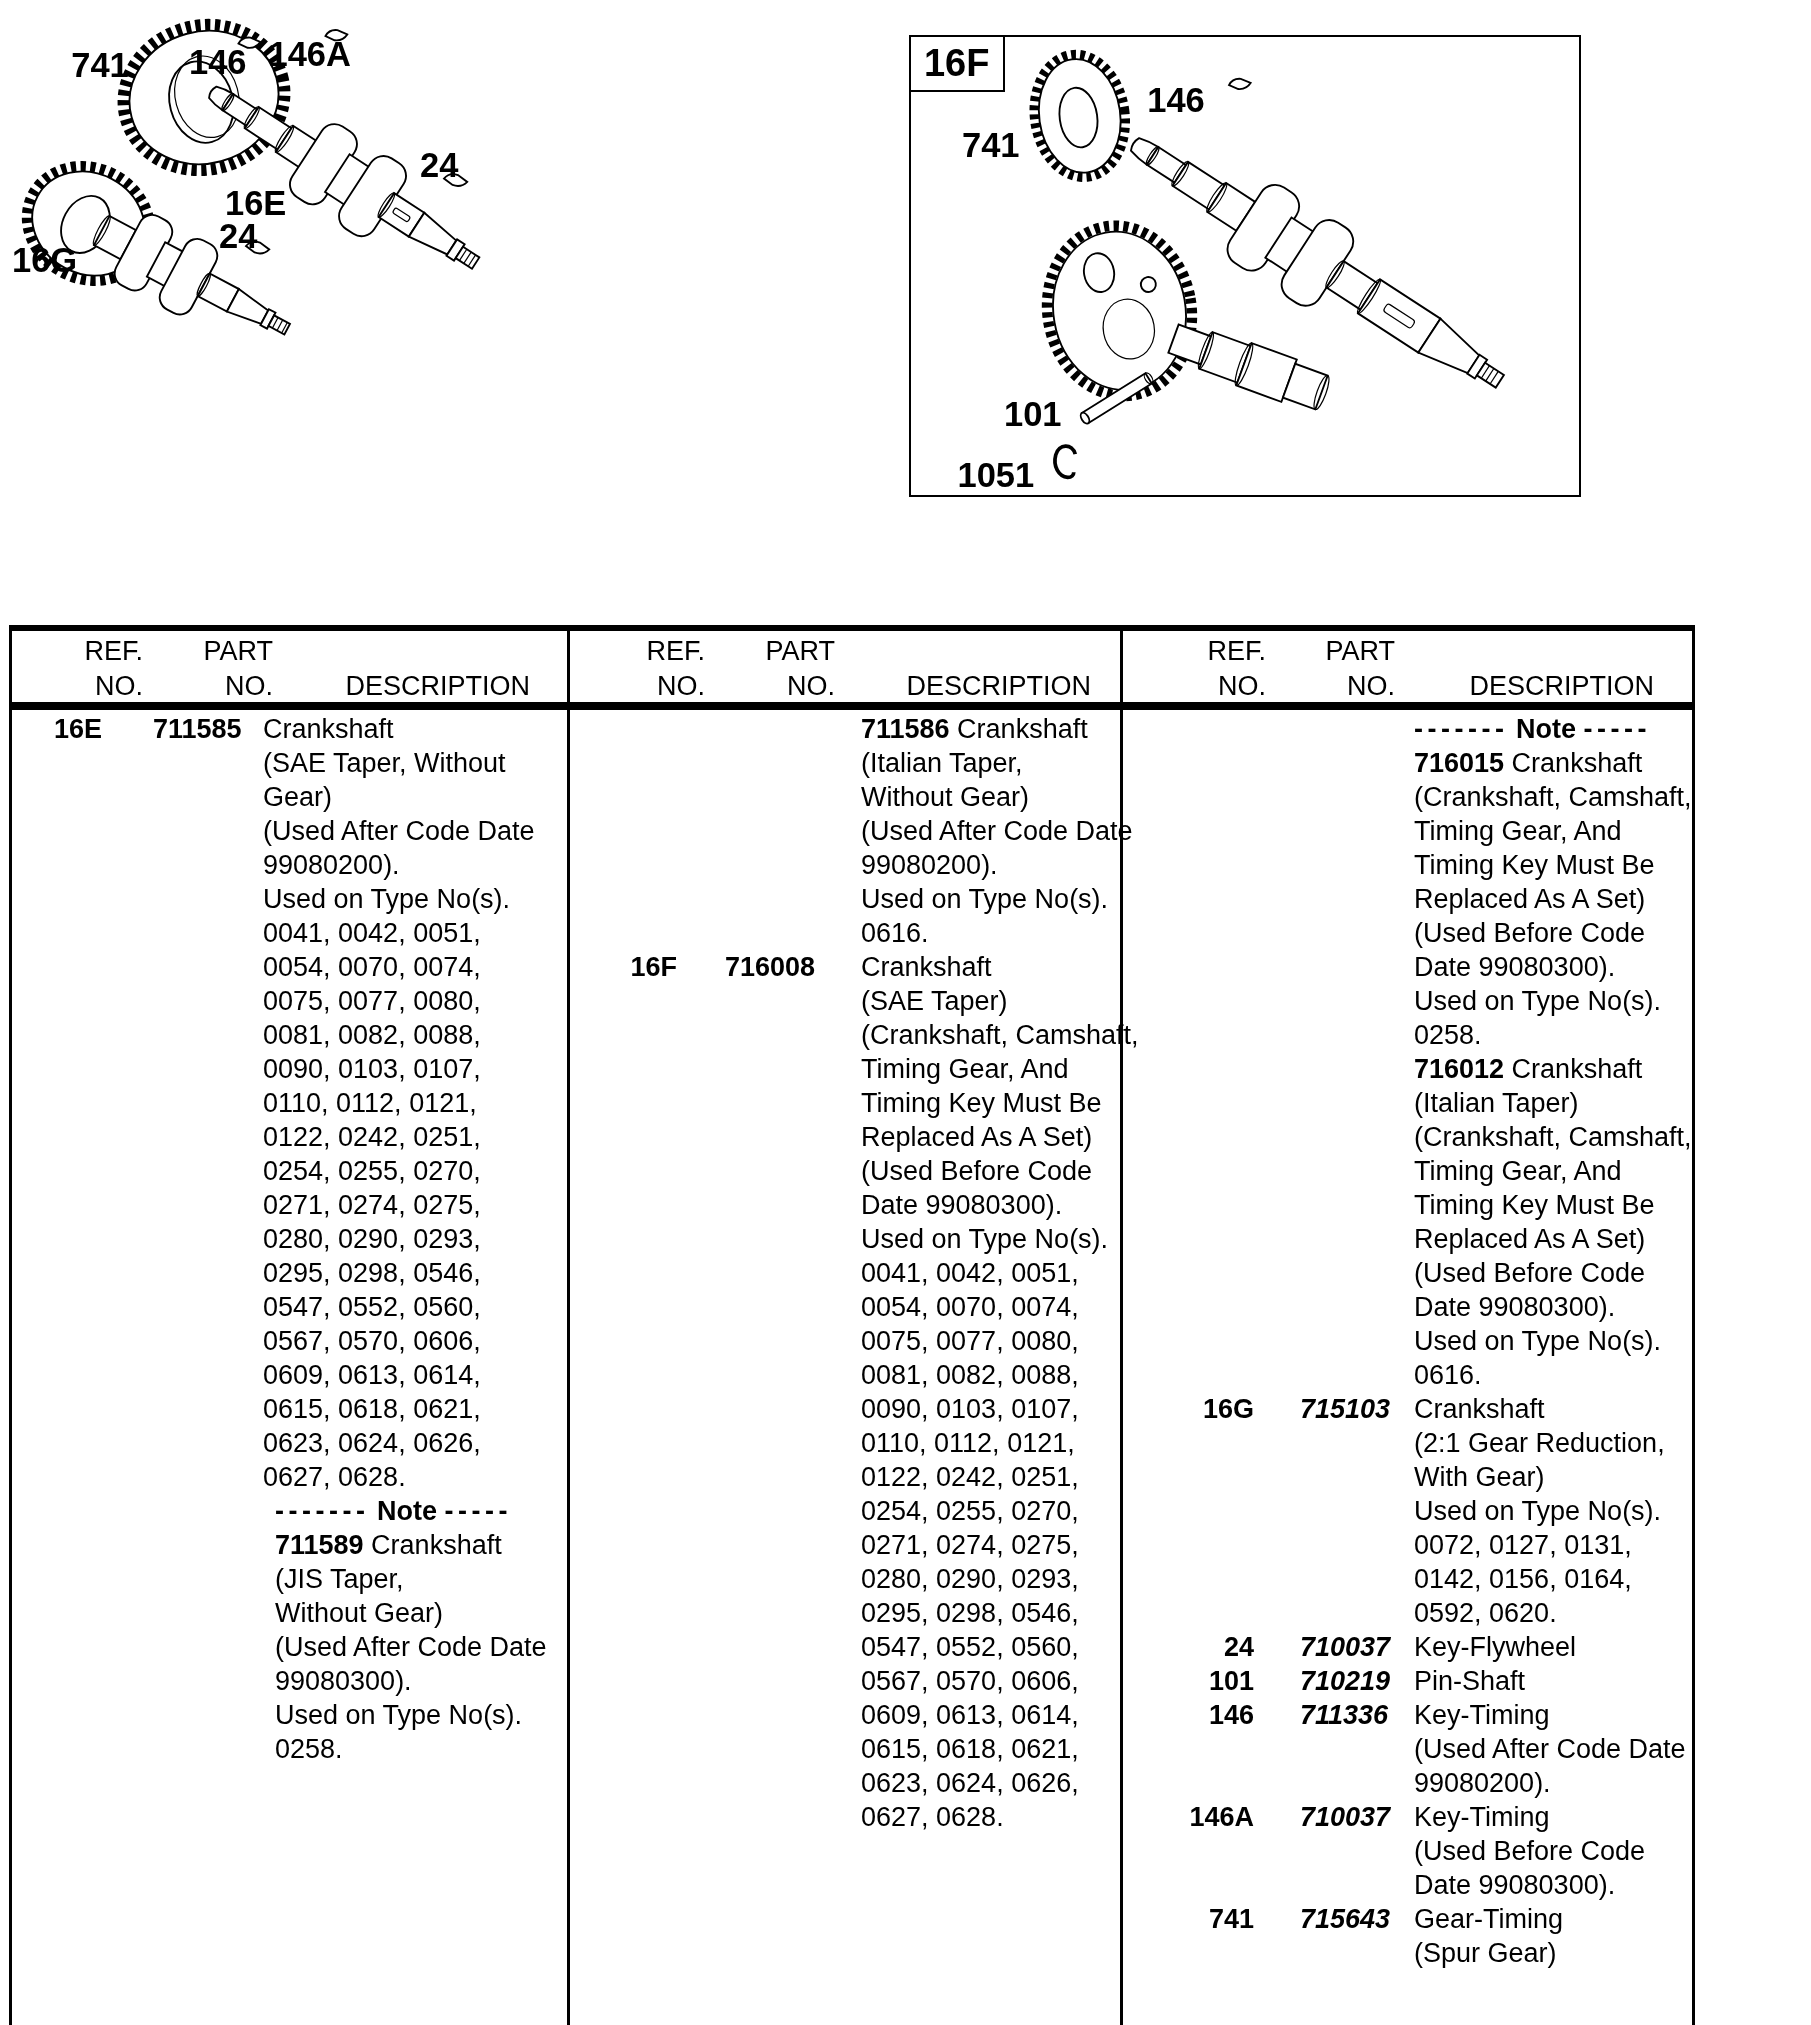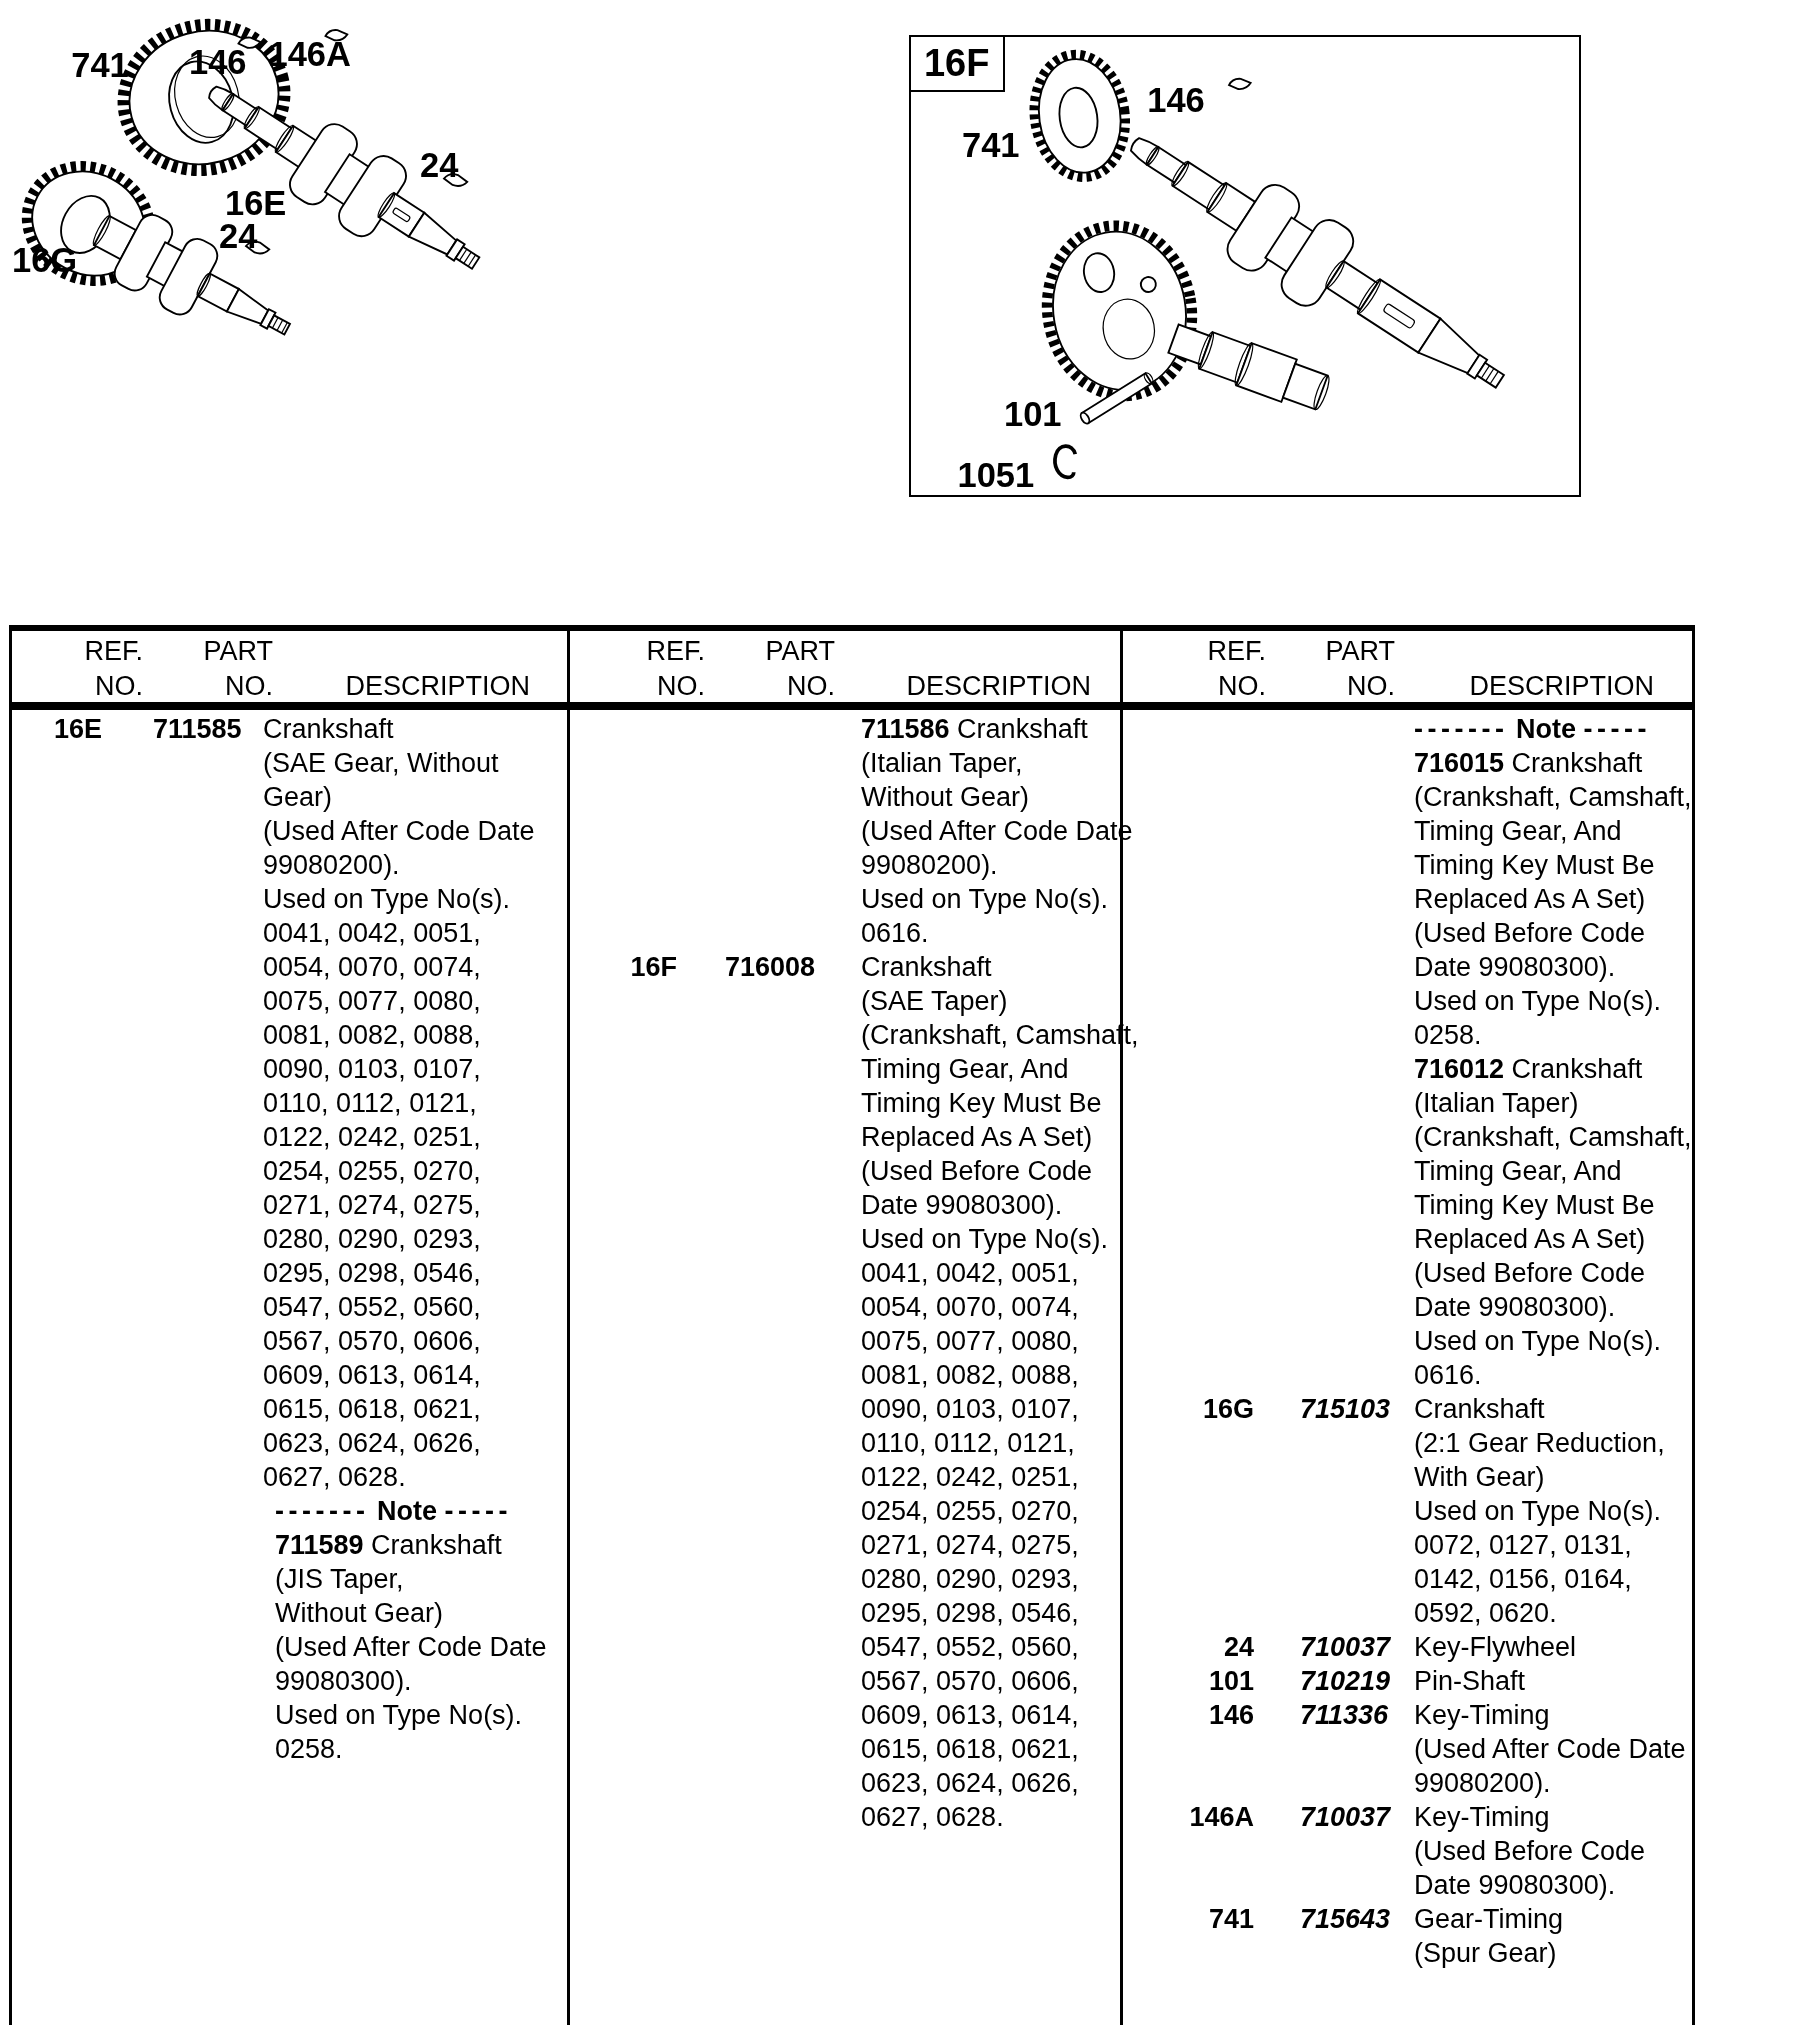--- a/index.html
+++ b/index.html
@@ -215,21 +215,21 @@
     </div>
     <div class="rows" style="top:89px;" id="col-rows-0">
         <div class="trow">
           <span class="c-ref">16E</span>
           <span class="c-part">711585</span>
           <span class="c-desc">Crankshaft</span>
         </div>
         <div class="trow">
           <span class="c-ref"></span>
           <span class="c-part"></span>
-          <span class="c-desc">(SAE Gear, Without</span>
+          <span class="c-desc">(SAE Taper, Without</span>
         </div>
         <div class="trow">
           <span class="c-ref"></span>
           <span class="c-part"></span>
           <span class="c-desc">Gear)</span>
         </div>
         <div class="trow">
           <span class="c-ref"></span>
           <span class="c-part"></span>
           <span class="c-desc">(Used After Code Date</span>

